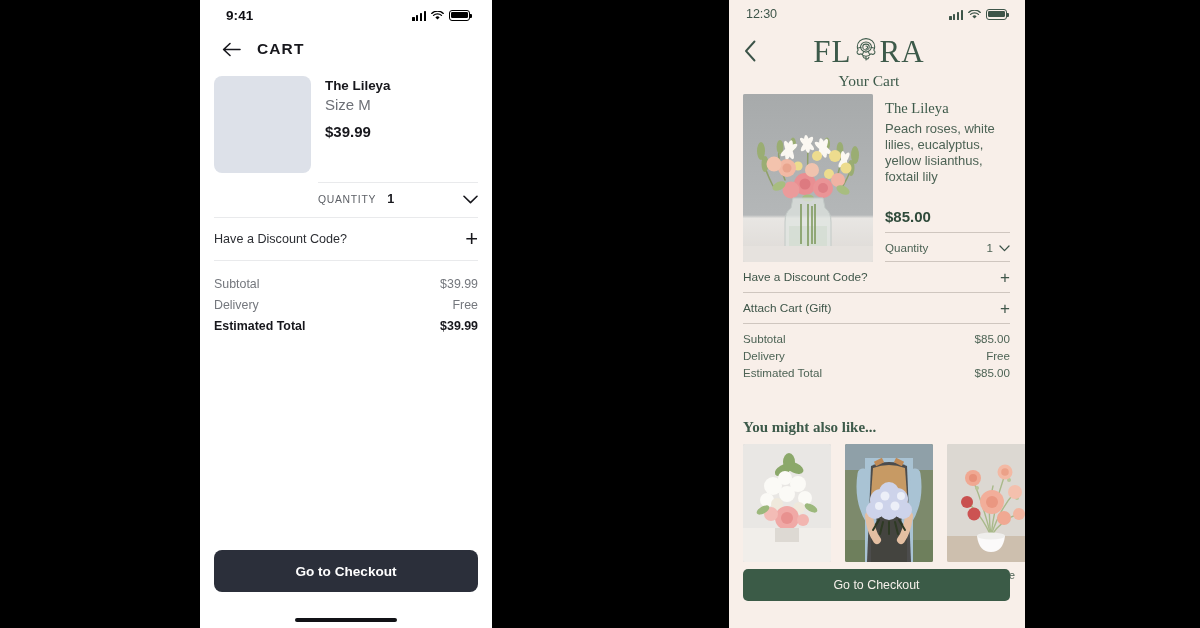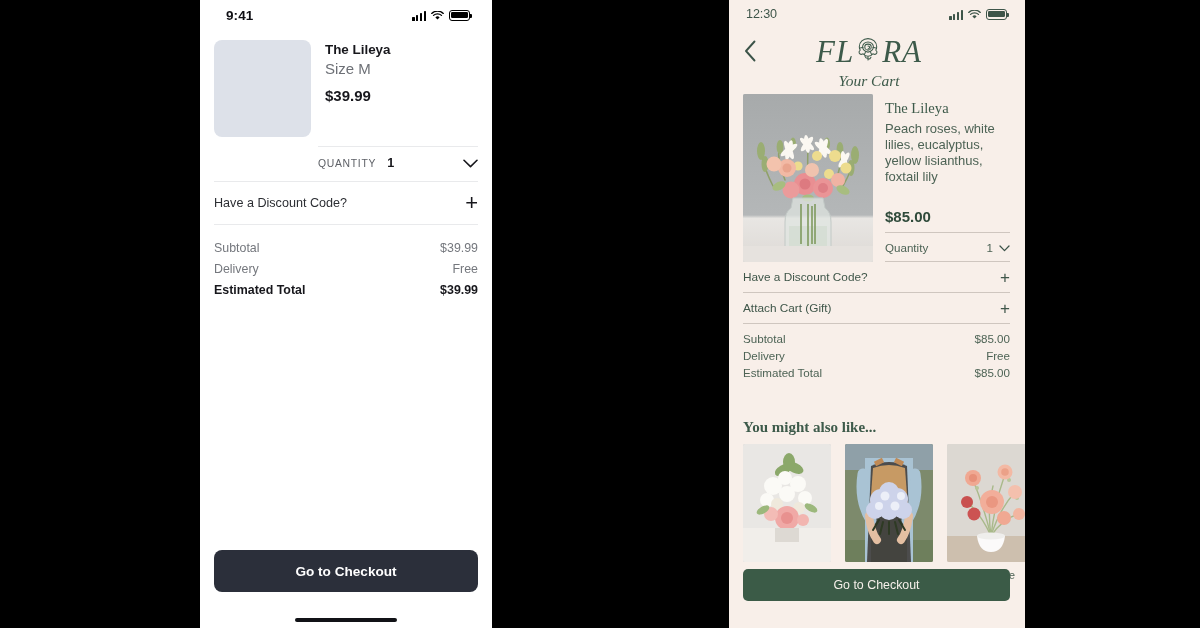--- a/index.html
+++ b/index.html
@@ -95,21 +95,21 @@
     color: #3b5348;
     margin-left: 29px;
   }
   .statusbar-r {
     height: 28px; display: flex; align-items: center;
     justify-content: space-between; padding: 0 18px 0 17px;
     color: #3e5549;
   }
   .sb-time-r { font-size: 12.6px; font-weight: 500; letter-spacing: -.1px; }
 
-  .nav-r { position: relative; padding: 6px 16px 0 0; height: 64px; font-style: italic; }
+  .nav-r { position: relative; padding: 6px 16px 0 0; height: 64px; }
   .back-chev-r { position: absolute; left: 15px; top: 12px; color: #3b5348; display: flex; }
   .brand-r {
     text-align: center; font-family: "Liberation Serif", serif;
     font-size: 31px; letter-spacing: 1px; color: #3d5a4a;
     display: flex; align-items: center; justify-content: center; gap: 0px;
     line-height: 1;
   }
   .brand-rose { display: inline-block; vertical-align: middle; margin: 0 -1px; }
   .subtitle-r {
     text-align: center; font-family: "Liberation Serif", serif;
@@ -185,20 +185,28 @@
               <path d="M2.5 4.4a5.8 5.8 0 0 1 8 0" stroke="currentColor" stroke-width="1.3" fill="none" stroke-linecap="round"></path>
               <path d="M.7 2.4a8.5 8.5 0 0 1 11.6 0" stroke="currentColor" stroke-width="1.3" fill="none" stroke-linecap="round"></path>
             </svg>
         </span>
         <span class="ic-batt">
             <span></span>
           </span>
       </div>
     </div>
 
+    <div class="nav-l">
+      <span class="back-arrow-l">
+        <svg width="19" height="15" viewBox="0 0 19 15">
+            <path d="M8 1.5 1.6 7.5 8 13.5M1.8 7.5H18" stroke="currentColor" stroke-width="1.6" fill="none" stroke-linecap="round" stroke-linejoin="round"></path>
+          </svg>
+      </span>
+      <span class="title-l">CART</span>
+    </div>
 
     <div class="prod-l">
       <div class="prod-img-l"></div>
       <div class="prod-info-l">
         <div class="prod-name-l">The Lileya</div>
         <div class="prod-size-l">Size M</div>
         <div class="prod-price-l">$39.99</div>
       </div>
     </div>
 

